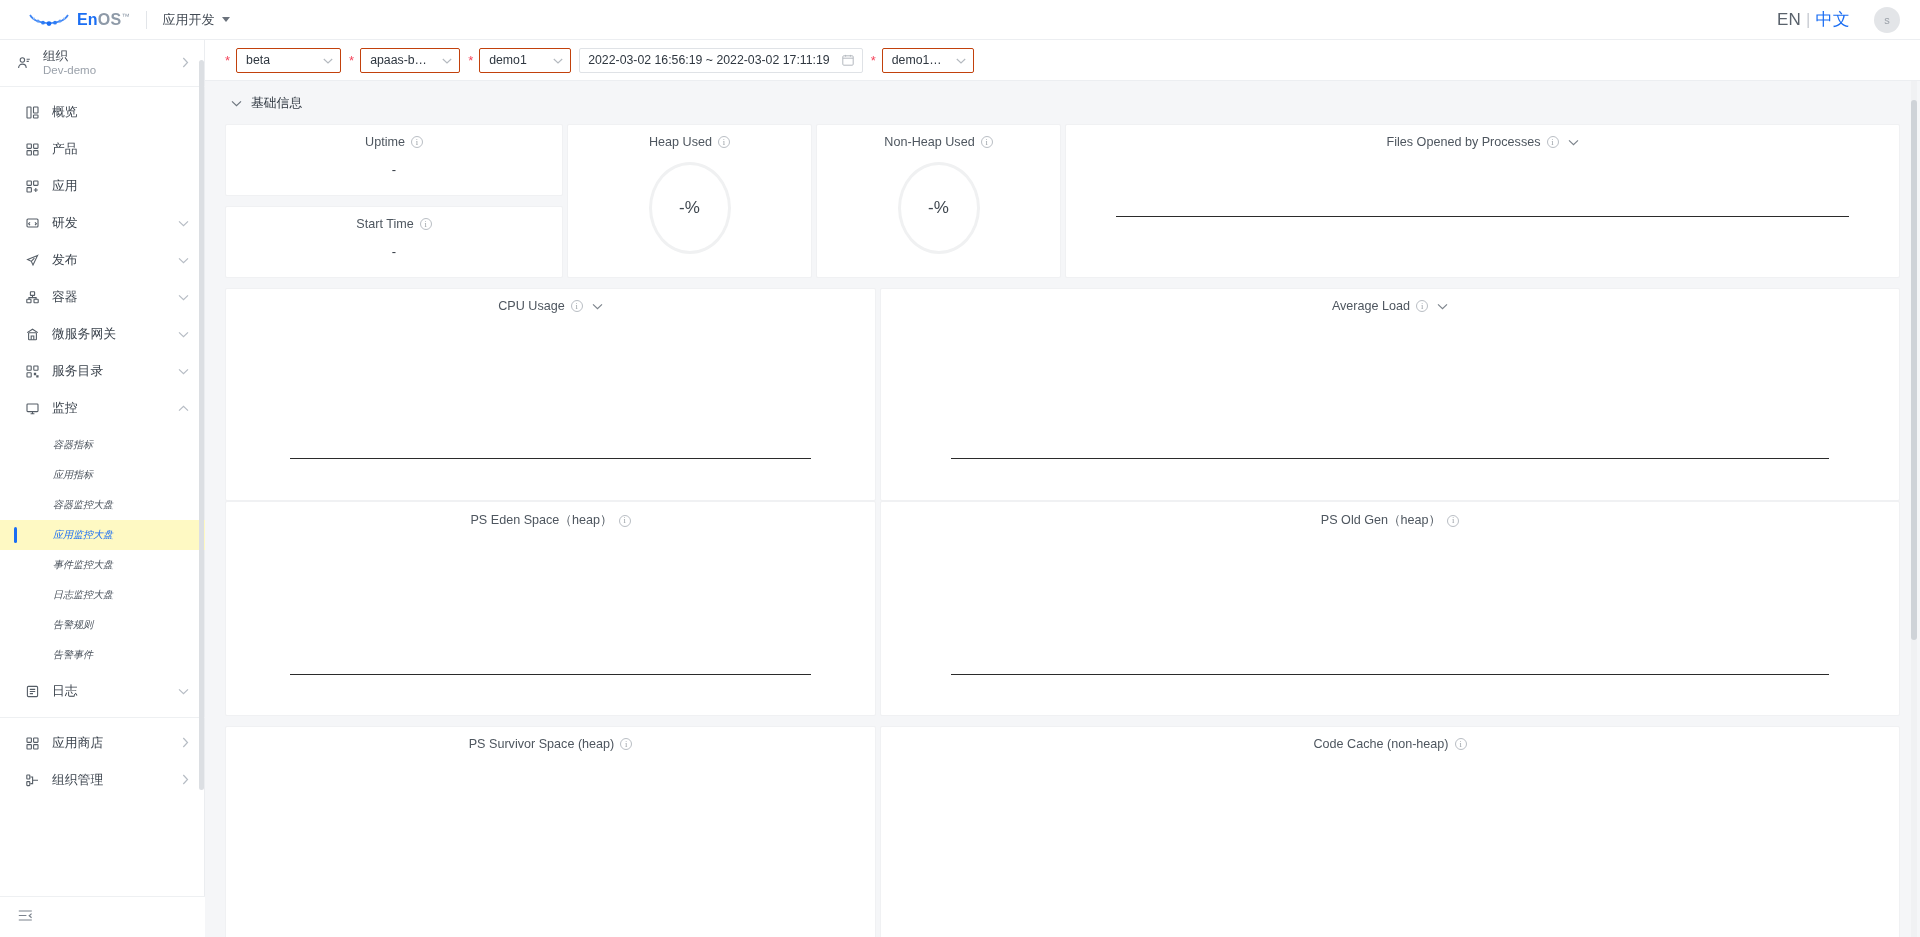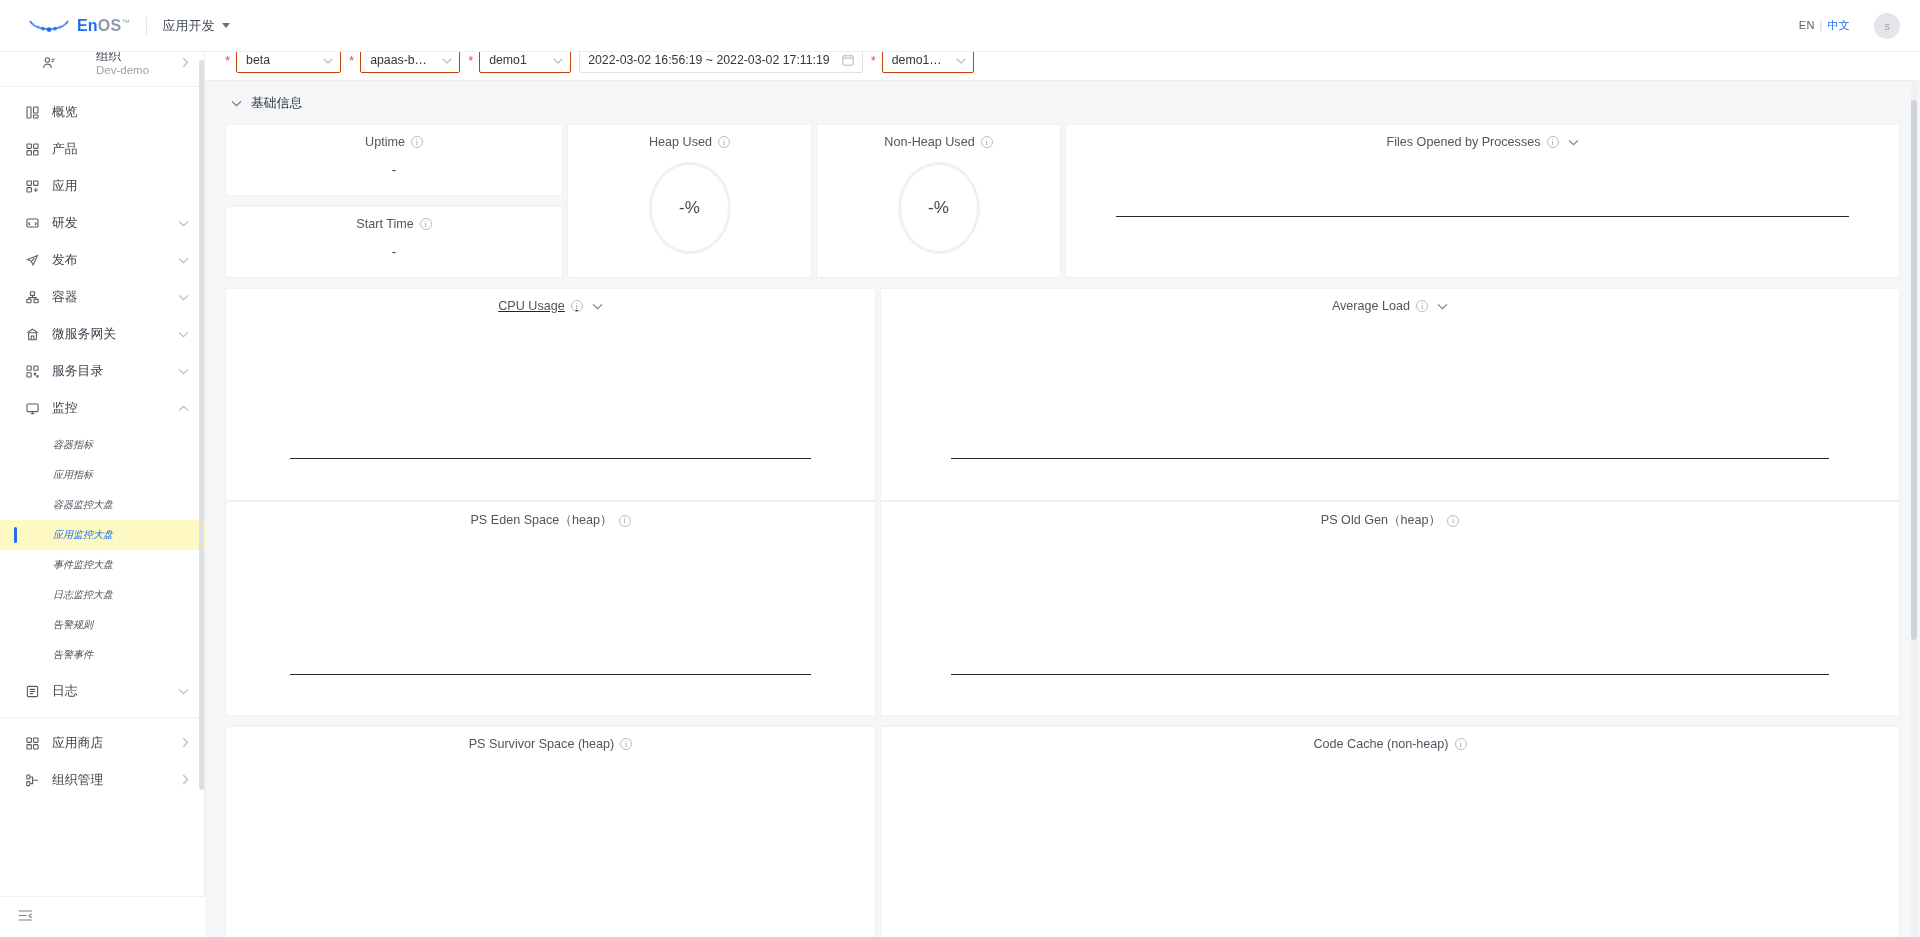--- a/index.html
+++ b/index.html
@@ -7,21 +7,21 @@
   html, body {
     width: 1920px; height: 937px;
     font-family: "Liberation Sans", "DejaVu Sans", sans-serif;
     background: #f5f6f8;
     overflow: hidden;
     color: #262626;
   }
 
   
   .topbar {
-    position: absolute; top: 0; left: 0; width: 1920px; height: 52px;
+    position: absolute; top: 0; left: 0; width: 1920px; height: 40px;
     background: #ffffff;
     border-bottom: 1px solid #eceef1;
     display: flex; align-items: center;
     z-index: 30;
     justify-content: flex-end;
   }
   .logo-wrap { display: flex; align-items: center; margin-left: 28px; }
   .logo-mark { width: 42px; height: 16px; position: relative; margin-right: 7px; }
   .logo-text { font-size: 16px; font-weight: bold; letter-spacing: .2px; }
   .logo-en { color: #1b6ef3; }
@@ -32,21 +32,21 @@
     font-size: 13px; color: #434b55; display: flex; align-items: center; cursor: pointer;
   }
   .caret-down {
     display:inline-block; width: 0; height: 0; margin-left: 7px;
     border-left: 4px solid transparent; border-right: 4px solid transparent;
     border-top: 5px solid #6b727c;
   }
   .topbar-right {
     margin-left: auto; display: flex; align-items: center; margin-right: 20px;
   }
-  .lang { font-size: 11px; color: #5a626c; letter-spacing: .2px;}
+  .lang { font-size: 17px; color: #5a626c; letter-spacing: .2px;}
   .lang .sep { color: #c9cdd3; margin: 0 5px; }
   .lang .zh { color: #1b6ef3; cursor: pointer; }
   .lang .en { cursor: pointer; }
   .avatar {
     width: 26px; height: 26px; border-radius: 50%;
     background: #e3e5e8; color: #9aa0a8;
     font-size: 11px; display: flex; align-items: center; justify-content: center;
     margin-left: 24px; cursor: pointer;
   }
 
@@ -55,22 +55,22 @@
     position: absolute; top: 40px; left: 0; width: 205px; height: 897px;
     background: #ffffff; border-right: 1px solid #ebedf0;
     z-index: 20;
   }
   .sb-scroll {
     position: absolute; top: 0; left: 0; width: 205px; height: 855px;
     overflow: hidden;
   }
   .sb-context { padding-top: 4px; }
   .sb-ctx-item {
-    display: flex; align-items: center; height: 38px; padding-left: 40px;
-    cursor: pointer; position: relative; gap: 28px;
+    display: flex; align-items: center; height: 38px; padding-left: 15px;
+    cursor: pointer; position: relative;
   }
   .sb-ctx-icon { width: 18px; color: #5a626c; display:flex; align-items:center; justify-content:center; }
   .sb-ctx-txt { margin-left: 10px; line-height: 1.15; }
   .sb-ctx-title { font-size: 12.5px; color: #3b434d; }
   .sb-ctx-sub { font-size: 11.5px; color: #9aa1aa; margin-top: 1px; }
   .sb-arrow-r { position: absolute; right: 16px; color: #b6bcc4; font-size: 11px; }
   .sb-divider { height: 1px; background: #eef0f2; margin: 4px 0; }
 
   .sb-item {
     display: flex; align-items: center; height: 31px; padding-left: 24px;
@@ -608,21 +608,21 @@
                 </svg>
             </span>
           </div>
           <div class="chart-body">
             <div class="axisline" style="position:absolute; left:50px; right:50px; top:67px;"></div>
           </div>
         </div>
       </div>
 
       <div class="row" style="margin-top:10px;">
-        <div class="card card-chart" style="width:651px;text-decoration:underline;">
+        <div class="card card-chart" style="width:651px;">
           <div class="card-title">
             <span>CPU Usage</span>
             <span class="info-i">i</span>
             <span class="title-chev">
               <svg width="11" height="7" viewBox="0 0 11 7" fill="none" stroke="#7d848c" stroke-width="1.2">
                   <path d="M1 1.4 5.5 5.6 10 1.4"></path>
                 </svg>
             </span>
           </div>
           <div class="chart-body">

